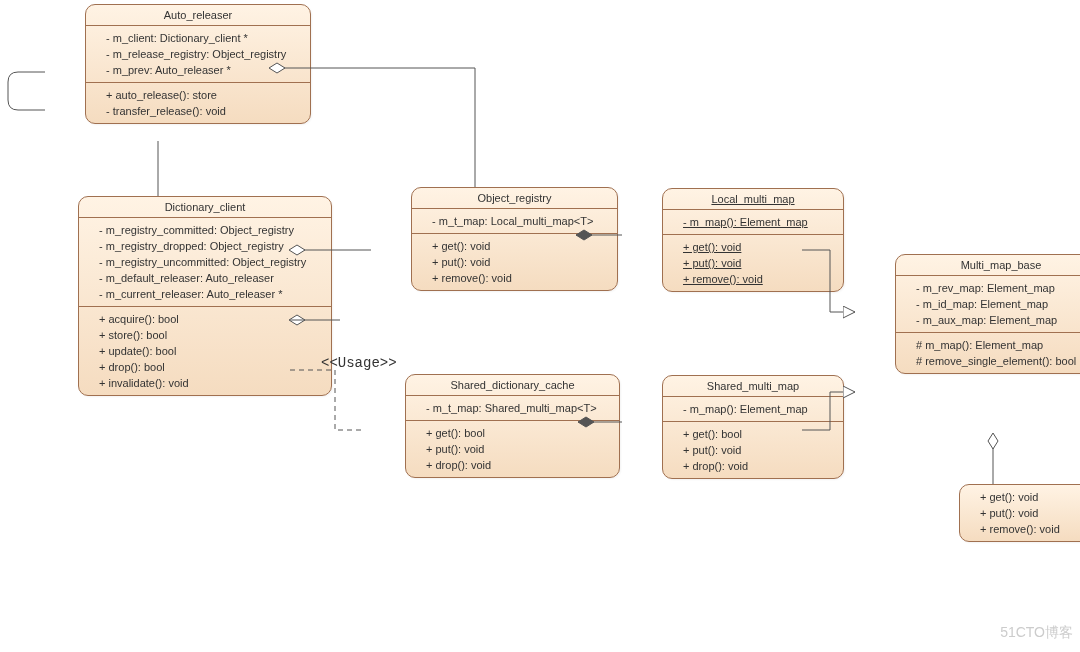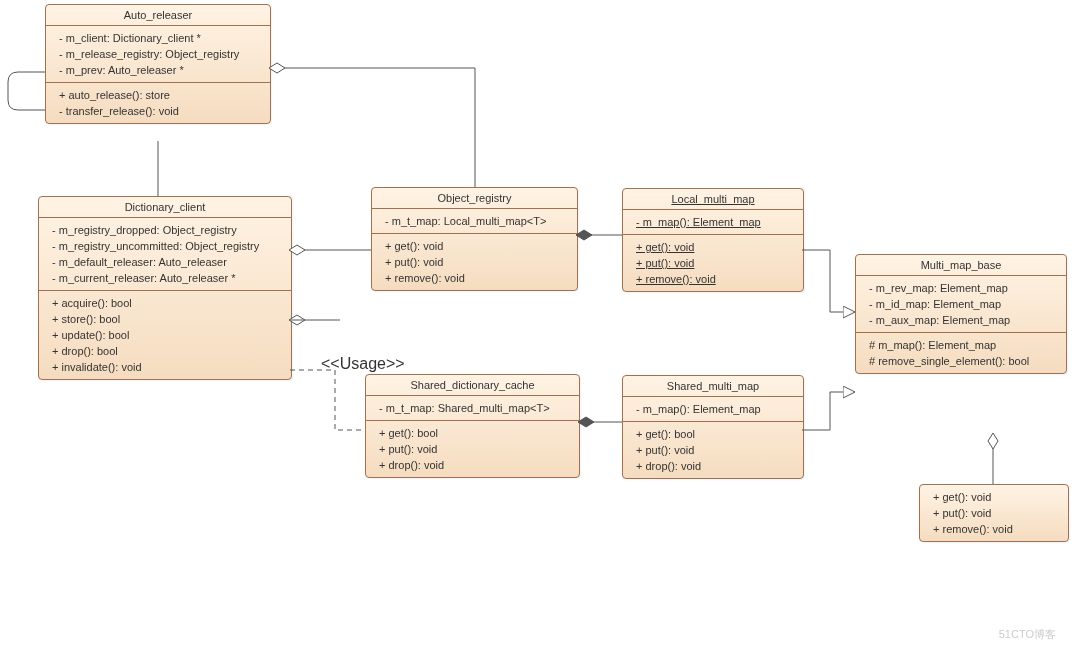--- a/index.html
+++ b/index.html
@@ -10,56 +10,58 @@
     font-size: 11px;
     color: #333;
     width: 1080px;
     height: 652px;
     position: relative;
     overflow: hidden;
   }
   .uml-class {
     position: absolute;
     border: 1px solid #a07050;
-    border-radius: 4px;
+    border-radius: 10px;
     background: linear-gradient(to bottom, #fff3e4, #f5dcc0);
     box-shadow: 1px 1px 2px rgba(0,0,0,0.05);
+    margin-left: 40px;
   }
   .uml-name {
     text-align: center;
     padding: 4px 8px;
     border-bottom: 1px solid #a07050;
     font-size: 11px;
   }
   .uml-section {
-    padding: 4px 13px;
+    padding: 4px 20px;
     border-bottom: 1px solid #a07050;
   }
   .uml-section:last-child { border-bottom: none; }
   .uml-row {
     padding: 2px 0;
     font-size: 11px;
     white-space: nowrap;
   }
   svg.connectors {
     position: absolute;
     left: 0; top: 0;
     width: 1080px; height: 652px;
     pointer-events: none;
   }
   .stereo {
     position: absolute;
-    font-size: 16px;
+    font-size: 14px;
     color: #333;
+    font-family: Liberation Mono, monospace;
   }
   .watermark {
     position: absolute;
-    right: 24px;
+    right: 7px;
     bottom: 10px;
-    font-size: 11px;
+    font-size: 14px;
     color: #ccc;
   }
 </style>
 </head>
 <body>
 
 <div class="uml-class" style="left:45px; top:4px; width:224px;">
   <div class="uml-name">Auto_releaser</div>
   <div class="uml-section">
     <div class="uml-row">- m_client: Dictionary_client *</div>
@@ -68,20 +70,21 @@
   </div>
   <div class="uml-section">
     <div class="uml-row">+ auto_release(): store</div>
     <div class="uml-row">- transfer_release(): void</div>
   </div>
 </div>
 
 <div class="uml-class" style="left:38px; top:196px; width:252px;">
   <div class="uml-name">Dictionary_client</div>
   <div class="uml-section">
+    <div class="uml-row">- m_registry_committed: Object_registry</div>
     <div class="uml-row">- m_registry_dropped: Object_registry</div>
     <div class="uml-row">- m_registry_uncommitted: Object_registry</div>
     <div class="uml-row">- m_default_releaser: Auto_releaser</div>
     <div class="uml-row">- m_current_releaser: Auto_releaser *</div>
   </div>
   <div class="uml-section">
     <div class="uml-row">+ acquire(): bool</div>
     <div class="uml-row">+ store(): bool</div>
     <div class="uml-row">+ update(): bool</div>
     <div class="uml-row">+ drop(): bool</div>

